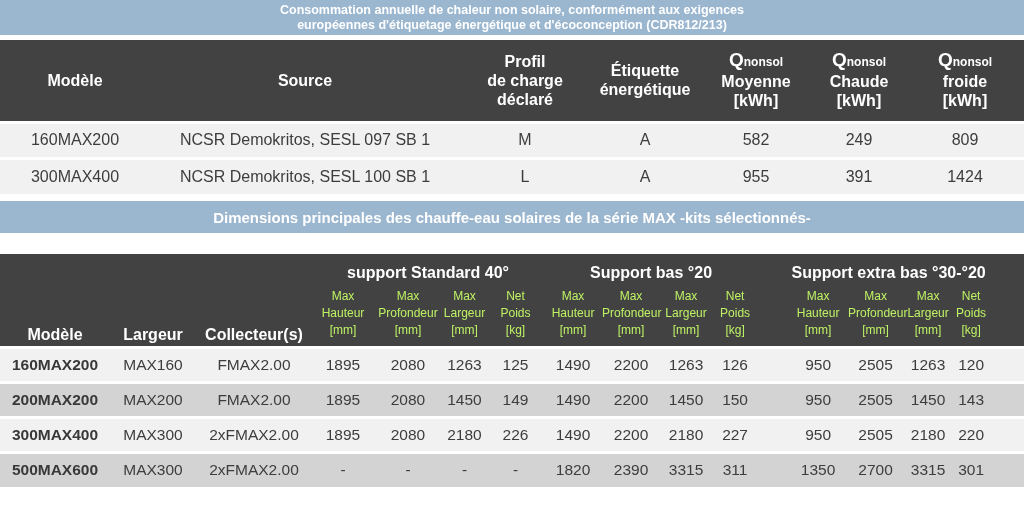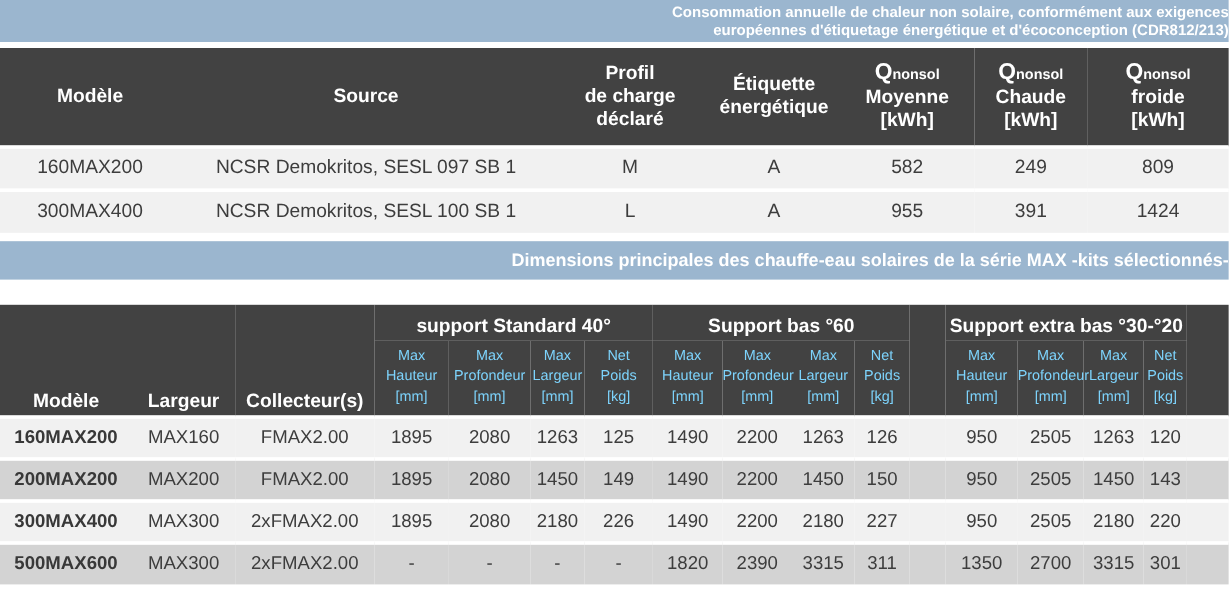--- a/index.html
+++ b/index.html
@@ -10,21 +10,20 @@
     font-family: "Liberation Sans", sans-serif;
   }
   .banner {
     background: #9bb6cf;
     color: #ffffff;
     text-align: center;
     font-weight: bold;
     display: flex;
     flex-direction: column;
     justify-content: center;
-    align-items: flex-end;
   }
   .banner-1 { height: 35px; font-size: 12.5px; line-height: 15px; margin-bottom: 5px; }
   .banner-2 { height: 32px; font-size: 15px; margin-top: 7px; margin-bottom: 21px; }
 
   table { border-collapse: collapse; table-layout: fixed; width: 1024px; }
 
   
   thead th {
     background: #424242;
     color: #ffffff;
@@ -47,21 +46,21 @@
 
   
   .t2 thead tr.group-row th { height: 30px; font-size: 16px; vertical-align: bottom; padding-bottom: 2px; }
   .t2 thead th.big { font-size: 17px; vertical-align: middle; height: auto; }
   .t2 thead th.spacer-th { padding: 0; }
   .t2 thead tr.sub-row th {
     height: 63px;
     font-weight: normal;
     font-size: 12px;
     line-height: 17px;
-    color: #7dd3fc;
+    color: #bef264;
     vertical-align: top;
     padding-top: 4px;
   }
   .t2 tbody td {
     height: 35px;
     text-align: center;
     font-size: 15.5px;
     color: #3d3d3d;
     border-top: 3px solid #ffffff;
   }
@@ -163,21 +162,21 @@
       <col style="width:50px">
       <col style="width:36px">
     <col style="width:35px">
   </colgroup>
   <thead>
     <tr class="group-row">
       <th rowspan="2" class="big">Modèle</th>
       <th rowspan="2" class="big">Largeur</th>
       <th rowspan="2" class="big">Collecteur(s)</th>
       <th colspan="4">support Standard 40°</th>
-      <th colspan="4">Support bas °60</th>
+      <th colspan="4">Support bas °20</th>
       <th rowspan="2" class="spacer-th"></th>
       <th colspan="4">Support extra bas °30-°20</th>
       <th rowspan="2" class="spacer-th"></th>
     </tr>
     <tr class="sub-row">
       <th>
         <div>Max</div>
         <div>Hauteur</div>
         <div>[mm]</div>
       </th>

